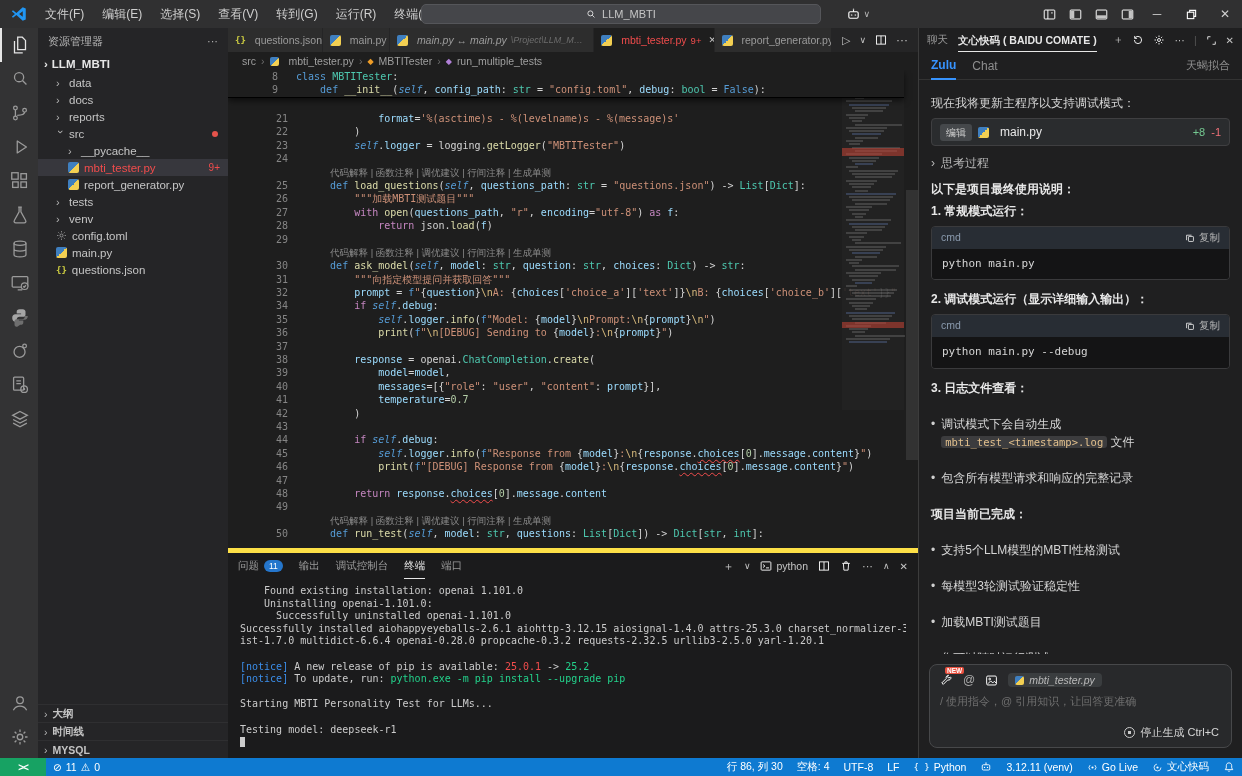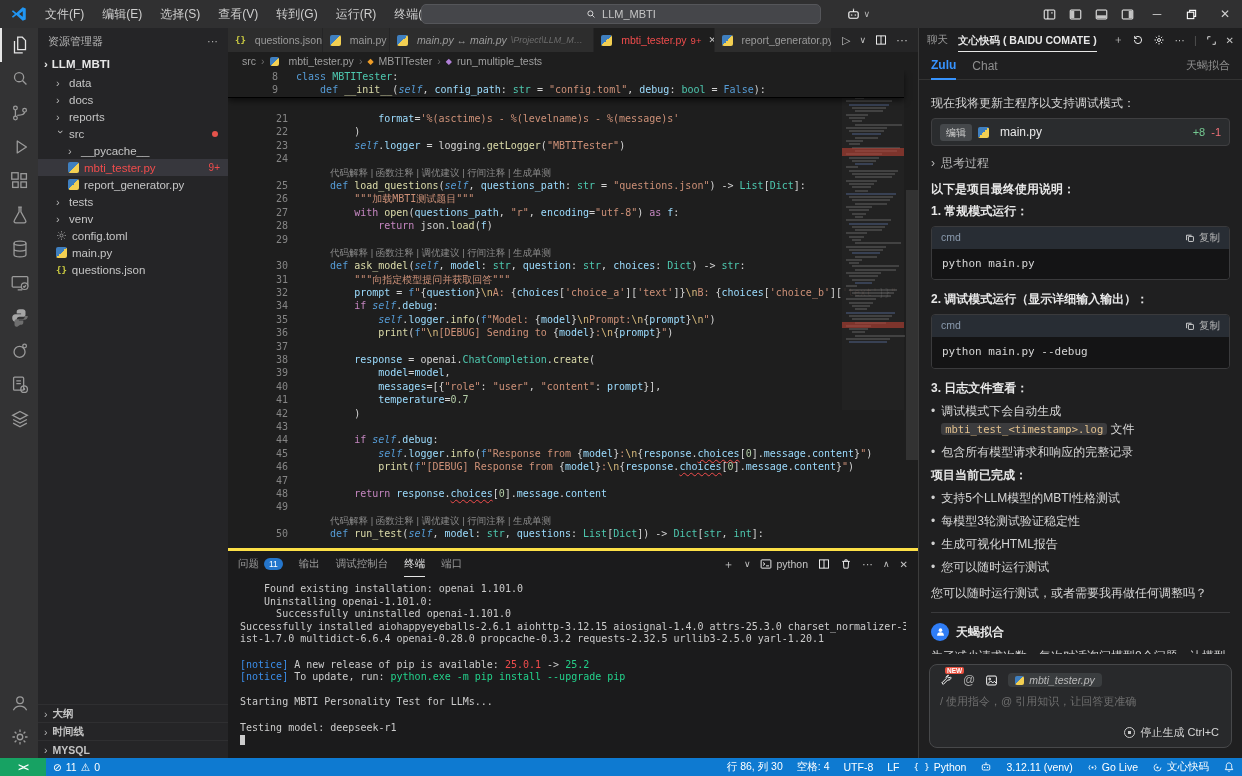--- a/index.html
+++ b/index.html
@@ -79,21 +79,21 @@
   .tk-k{color:#569cd6} .tk-c{color:#c586c0} .tk-f{color:#dcdcaa} .tk-t{color:#4ec9b0}
   .tk-v{color:#9cdcfe} .tk-s{color:#ce9178} .tk-n{color:#b5cea8} .tk-p{color:#d4d4d4}
   .tk-e{color:#d7ba7d} .tk-d{color:#d4d4d4} .tk-b{color:#569cd6;font-style:italic}
   .tk-w{color:#9cdcfe; text-decoration:underline wavy #f14c4c 1px; text-decoration-skip-ink:none; text-underline-offset:2px;}
   .minimap { position:absolute; top:0; right:14px; width:62px; height:340px; background:#232323; opacity:.9; }
   .mm-line { position:absolute; left:4px; height:2px; background:rgba(255,255,255,.16); }
   .mm-red { position:absolute; left:0; right:0; background:rgba(203,68,53,.6); }
   .vslider { position:absolute; top:120px; right:0; width:12px; height:270px; background:rgba(121,121,121,.22); }
 
   
-  .terminal { position:absolute; left:0; right:0; bottom:0; height:210px; background:#1b1b1c; border-top:3px solid #fde047; }
+  .terminal { position:absolute; left:0; right:0; bottom:0; height:210px; background:#1b1b1c; border-top:5px solid #fde047; }
   .term-head { height:26px; display:flex; align-items:center; padding:0 10px; }
   .term-tabs { display:flex; gap:16px; flex:1; font-size:10.5px; color:#9a9a9a; }
   .term-tab { display:flex; align-items:center; gap:5px; height:26px; }
   .term-tab.active { color:#e7e7e7; border-bottom:1px solid #e7e7e7; }
   .tbadge-pill { background:#2576cc; color:#fff; border-radius:8px; font-size:8.5px; padding:1px 5px; }
   .term-actions { display:flex; align-items:center; gap:10px; color:#c5c5c5; font-size:11px; }
   .term-body { padding:6px 12px; font-family:"DejaVu Sans Mono","Liberation Mono",monospace; font-size:10px; color:#cccccc; }
   .trow { height:12.6px; line-height:12.6px; white-space:pre; overflow:hidden; }
   .tc-d{color:#cccccc} .tc-c{color:#3b8eea} .tc-r{color:#f14c4c} .tc-g{color:#23d18b}
   .cursor { display:inline-block; width:5px; height:10px; background:#cccccc; vertical-align:middle; }
@@ -112,21 +112,21 @@
   .rp-title { font-weight:bold; color:#e8e8e8; margin-top:8px; }
   .edit-card { display:flex; align-items:center; gap:6px; background:#2a2c2e; border:1px solid #3f3f41; border-radius:4px; padding:4px 8px; margin:6px 0; }
   .edit-badge { background:#45484b; color:#cfcfcf; border-radius:3px; font-size:10px; padding:1px 6px; }
   .diff-add { color:#74c991; font-size:11px; margin-left:auto; }
   .diff-del { color:#f07178; font-size:11px; }
   .think-row { display:flex; align-items:center; gap:6px; color:#b8b8b8; margin:8px 0; font-size:12px; }
   .codecard { border:1px solid #3a3a3c; border-radius:4px; overflow:hidden; margin:6px 0 10px; }
   .codecard .hd { background:#282d34; padding:3px 9px; display:flex; align-items:center; font-size:10.5px; color:#8b9bae; }
   .codecard .cpy { margin-left:auto; display:flex; align-items:center; gap:4px; color:#b5b5b5; }
   .codecard .bd { background:#141415; padding:7px 10px; font-family:"DejaVu Sans Mono","Liberation Mono",monospace; font-size:11px; color:#d4d4d4; }
-  .bullet { display:flex; gap:6px; margin:5px 0; }
+  .bullet { display:flex; gap:6px; margin:18px 0; }
   .bullet:before { content:"•"; color:#d0d0d0; }
   .inlinecode { font-family:"DejaVu Sans Mono","Liberation Mono",monospace; background:#3c3c3e; color:#e2c08d; padding:0 4px; border-radius:3px; font-size:10.5px; }
   .rp-div { border-top:1px solid #3a3a3c; margin:10px 0; }
   .msg-head { display:flex; align-items:center; gap:7px; margin:6px 0; font-weight:bold; color:#e8e8e8; font-size:12px; }
   .avatar { width:18px; height:18px; border-radius:50%; background:#2f7df6; display:flex; align-items:center; justify-content:center; flex:none; }
   .inputbox { position:absolute; left:10px; right:10px; bottom:10px; height:84px; background:#28292b; border:1px solid #47484a; border-radius:8px; padding:8px 10px; }
   .ib-row1 { display:flex; align-items:center; gap:10px; color:#a9a9a9; }
   .new-wrap { position:relative; }
   .new-badge { position:absolute; top:-7px; left:5px; background:#e8503f; color:#fff; font-size:6.5px; padding:0 2px; border-radius:2px; font-weight:bold; }
   .ctx-pill { display:flex; align-items:center; background:#3a3d3f; border-radius:4px; padding:1px 7px; font-size:10.5px; color:#b9b9b9; font-style:italic; }
@@ -715,21 +715,21 @@
         </div>
       <p class="rp-title">项目当前已完成：</p>
       <div id="done-bullets">
           <div class="bullet">
             <span>支持5个LLM模型的MBTI性格测试</span>
           </div>
           <div class="bullet">
             <span>每模型3轮测试验证稳定性</span>
           </div>
           <div class="bullet">
-            <span>生成可视化HTML报告</span>
+            <span>加载MBTI测试题目</span>
           </div>
           <div class="bullet">
             <span>您可以随时运行测试</span>
           </div>
         </div>
       <p style="margin-top:8px">您可以随时运行测试，或者需要我再做任何调整吗？</p>
       <div class="rp-div"></div>
       <div class="msg-head">
         <span class="avatar">
           <svg width="11" height="11" viewBox="0 0 16 16">

